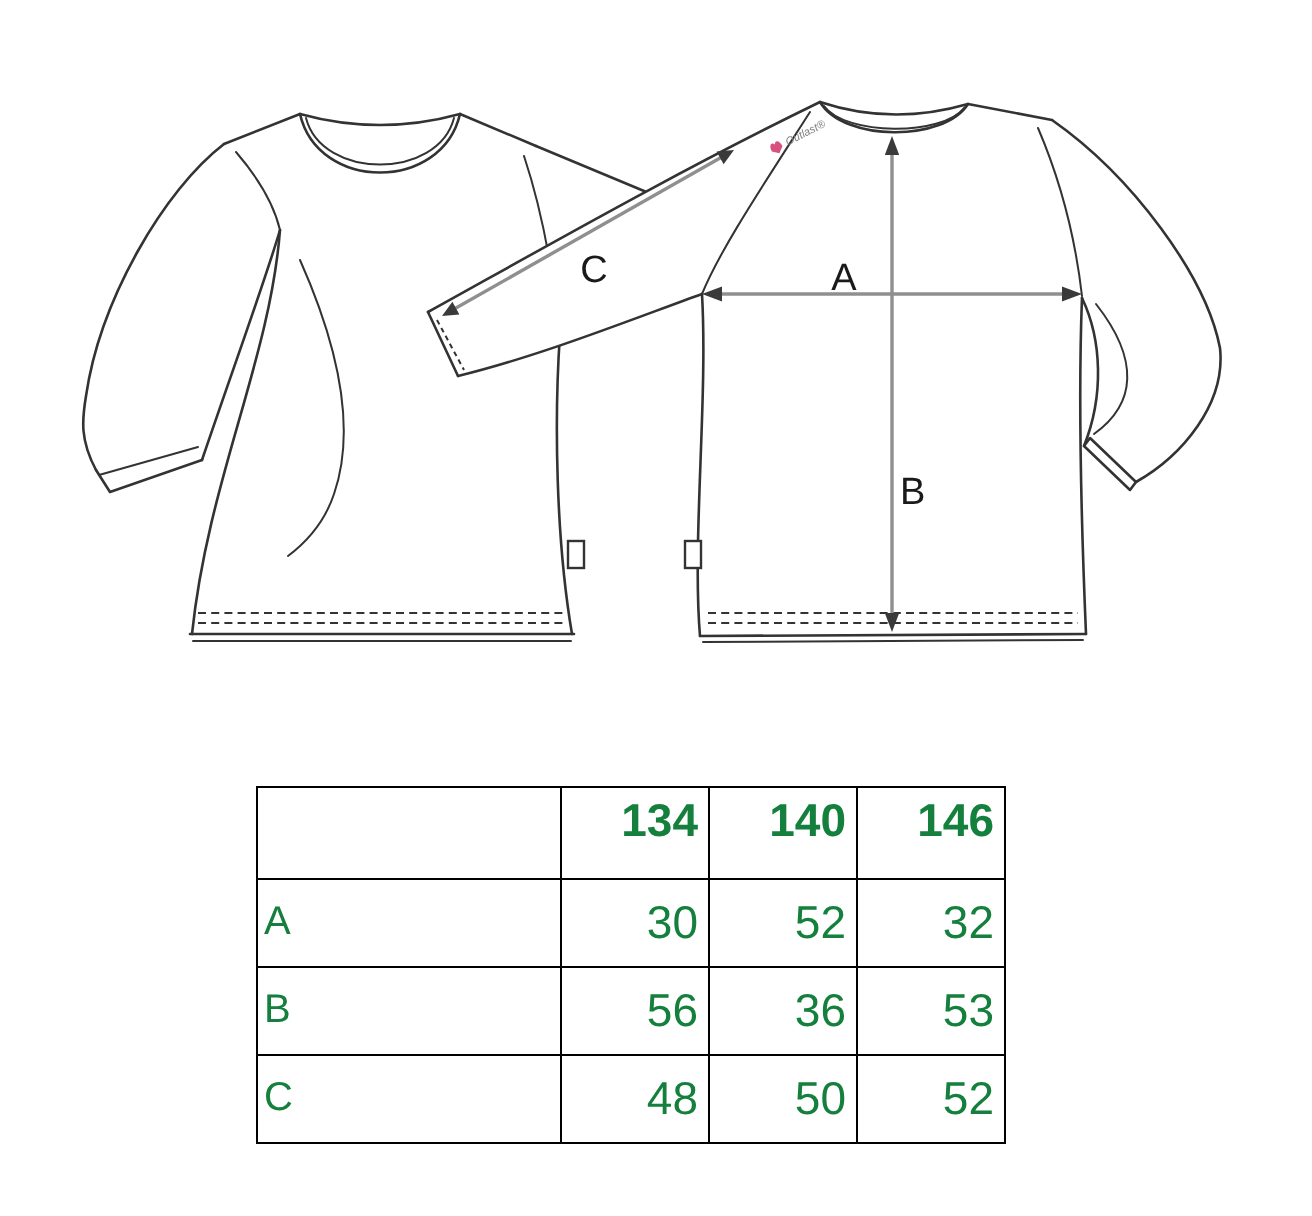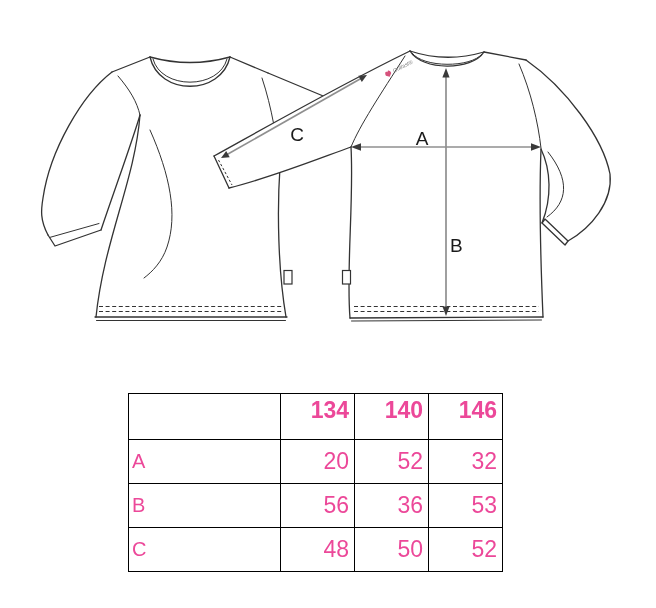--- a/index.html
+++ b/index.html
@@ -23,21 +23,21 @@
   .ahead  { fill:#3a3a3a; stroke:none; }
   .mlabel { font-size:19px; fill:#1a1a1a; }
 
   
   .logo-text { font-size:5.5px; font-style:italic; fill:#808080; }
 
   
   table.size-table {
     position:absolute; left:128px; top:393px;
     border-collapse:collapse; table-layout:fixed;
-    font-family:"Liberation Sans", sans-serif; color:#ec4899;
+    font-family:"Liberation Sans", sans-serif; color:#15803d;
   }
   table.size-table td { border:1.5px solid #000; height:41px; overflow:hidden; }
   td.num    { text-align:right; padding-right:5px; font-size:23px; vertical-align:middle; }
   tr.head td.num { font-weight:bold; vertical-align:top; padding-top:3px; }
   td.rowlabel { text-align:left; padding-left:3px; font-size:20px; vertical-align:middle; }
 </style>
 </head>
 <body>
 
 <div class="stage">
@@ -161,21 +161,21 @@
     </colgroup>
     <tbody>
         <tr class="head">
       <td class="rowlabel"></td>
       <td class="num">134</td>
       <td class="num">140</td>
       <td class="num">146</td>
     </tr>
     <tr>
       <td class="rowlabel">A</td>
-      <td class="num">20</td>
+      <td class="num">30</td>
       <td class="num">52</td>
       <td class="num">32</td>
     </tr>
     <tr>
       <td class="rowlabel">B</td>
       <td class="num">56</td>
       <td class="num">36</td>
       <td class="num">53</td>
     </tr>
     <tr>

